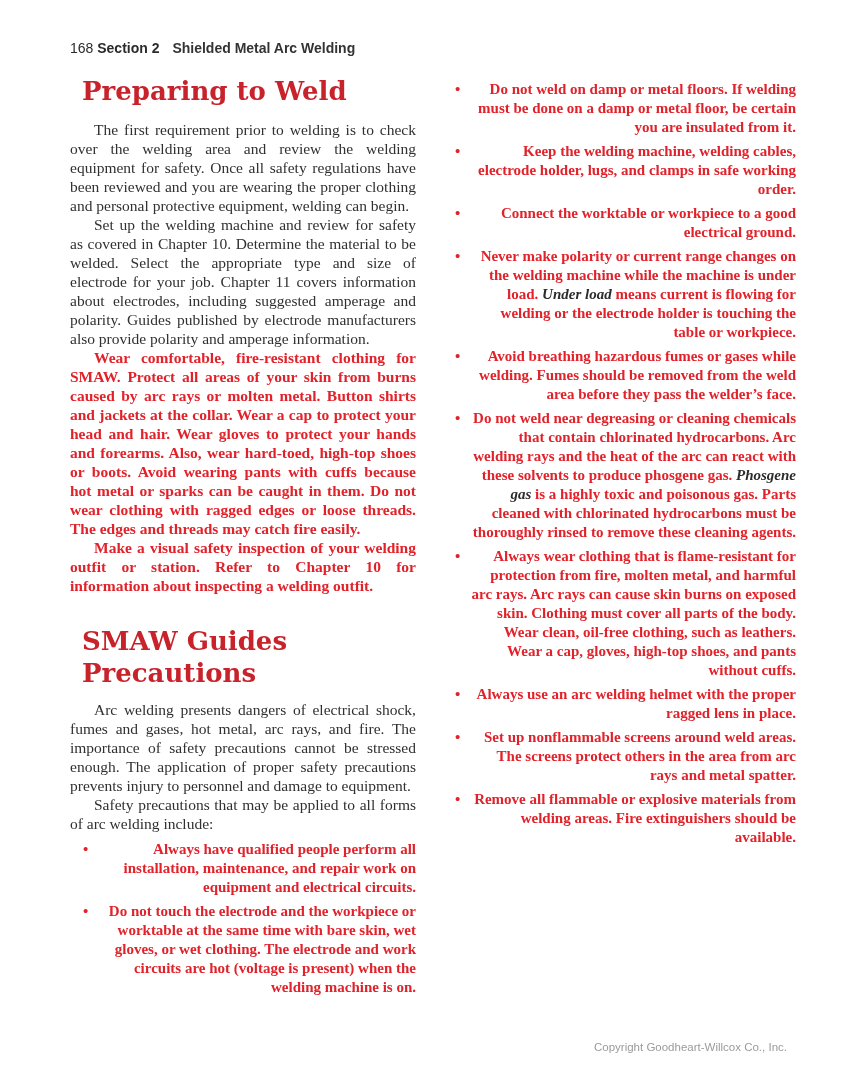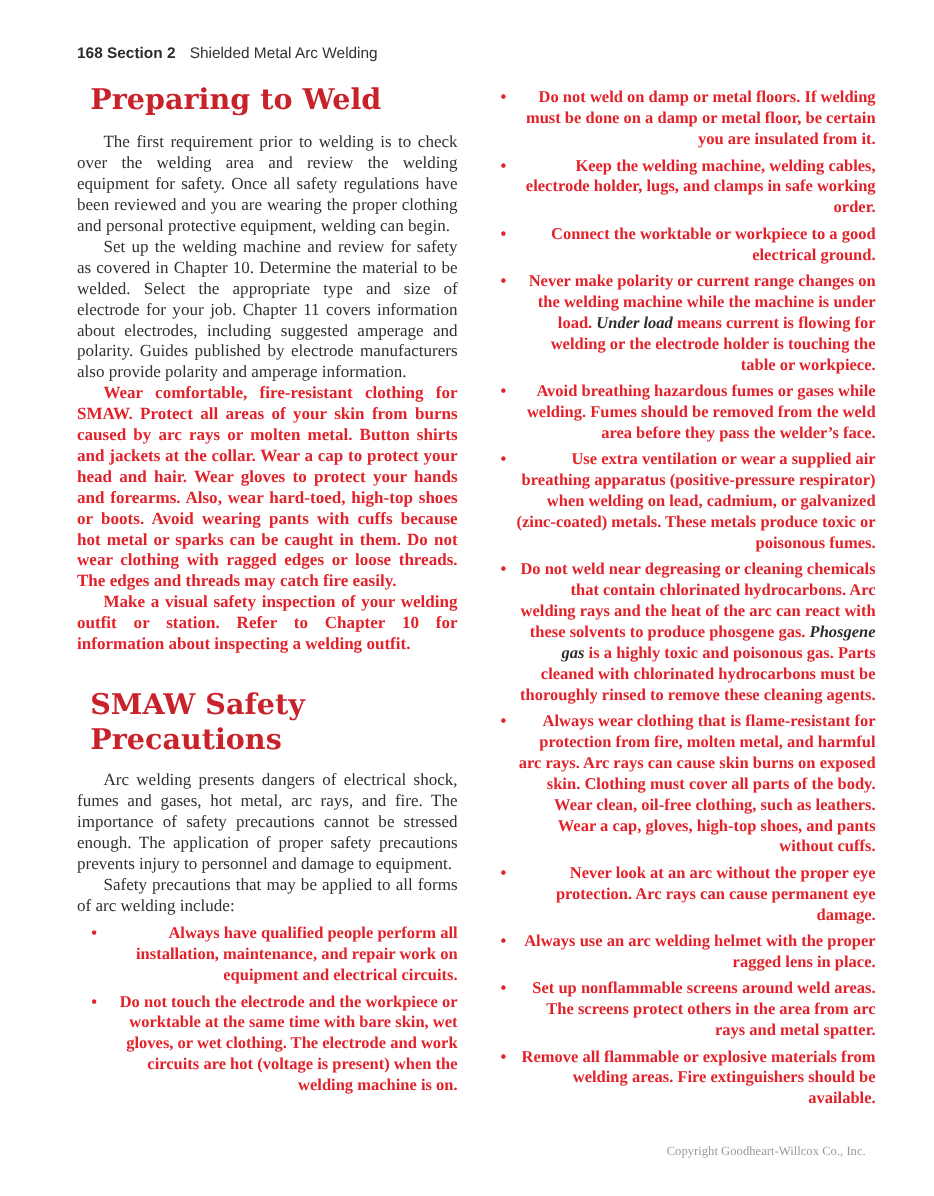--- a/index.html
+++ b/index.html
@@ -16,23 +16,23 @@
     font-family: "Liberation Serif", serif;
     position: relative;
     overflow: hidden;
   }
   .running-head {
     position: absolute; left: 70px; top: 40px;
     font-family: "Liberation Sans", sans-serif;
     font-size: 14px; color: #2b2b2b;
     white-space: nowrap;
   }
-  .running-head .pg-num { font-weight: bold; }
+  .running-head .pg-num { font-weight: normal; }
   .running-head .sec-label { font-weight: bold; }
-  .running-head .sec-title { font-weight: normal; margin-left: 9px; color: #333; }
+  .running-head .sec-title { font-weight: bold; margin-left: 9px; color: #333; }
 
   .col { position: absolute; top: 75px; }
   .col-left  { left: 70px;  width: 346px; }
   .col-right { left: 455px; width: 341px; padding-top: 5px; }
 
   h1.book-heading {
     font-family: "DejaVu Serif", serif;
     font-weight: bold;
     font-size: 26px;
     line-height: 32px;
@@ -81,59 +81,57 @@
   .r-term {
     color: #2c2c2c;
     font-style: italic;
     font-weight: bold;
   }
 
   .footer {
     position: absolute;
     top: 1041px;
     right: 62px;
-    font-family: Liberation Serif, serif;
+    font-family: Liberation Sans, sans-serif;
     font-size: 11.5px;
     color: var(--footer-gray);
   }
 </style>
 </head>
 <body>
 
 <div class="running-head">
   <span class="pg-num">168</span>
   <span class="sec-label">Section 2</span>
   <span class="sec-title">Shielded Metal Arc Welding</span>
 </div>
 
 <div class="col col-left">
   <h1 class="book-heading">Preparing to Weld</h1>
   <p class="para">The first requirement prior to welding is to check over the welding area and review the welding equipment for safety. Once all safety regulations have been reviewed and you are wearing the proper clothing and personal protective equipment, welding can begin.</p>
   <p class="para">Set up the welding machine and review for safety as covered in Chapter 10. Determine the material to be welded. Select the appropriate type and size of electrode for your job. Chapter 11 covers information about electrodes, including suggested amperage and polarity. Guides published by electrode manufacturers also provide polarity and amperage information.</p>
   <p class="para red">Wear comfortable, fire-resistant clothing for SMAW. Protect all areas of your skin from burns caused by arc rays or molten metal. Button shirts and jackets at the collar. Wear a cap to protect your head and hair. Wear gloves to protect your hands and forearms. Also, wear hard-toed, high-top shoes or boots. Avoid wearing pants with cuffs because hot metal or sparks can be caught in them. Do not wear clothing with ragged edges or loose threads. The edges and threads may catch fire easily.</p>
   <p class="para red">Make a visual safety inspection of your welding outfit or station. Refer to Chapter 10 for information about inspecting a welding outfit.</p>
-  <h1 class="book-heading second">SMAW Safety Precautions</h1>
+  <h1 class="book-heading second">SMAW Guides Precautions</h1>
   <p class="para">Arc welding presents dangers of electrical shock, fumes and gases, hot metal, arc rays, and fire. The importance of safety precautions cannot be stressed enough. The application of proper safety precautions prevents injury to personnel and damage to equipment.</p>
   <p class="para">Safety precautions that may be applied to all forms of arc welding include:</p>
   <ul class="bullet-list">
       <li><span class="r-red">Always have qualified people perform all installation, maintenance, and repair work on equipment and electrical circuits.</span></li>
       <li><span class="r-red">Do not touch the electrode and the workpiece or worktable at the same time with bare skin, wet gloves, or wet clothing. The electrode and work circuits are hot (voltage is present) when the welding machine is on.</span></li>
     </ul>
 </div>
 
 <div class="col col-right">
   <ul class="bullet-list">
       <li><span class="r-red">Do not weld on damp or metal floors. If welding must be done on a damp or metal floor, be certain you are insulated from it.</span></li>
       <li><span class="r-red">Keep the welding machine, welding cables, electrode holder, lugs, and clamps in safe working order.</span></li>
       <li><span class="r-red">Connect the worktable or workpiece to a good electrical ground.</span></li>
       <li><span class="r-red">Never make polarity or current range changes on the welding machine while the machine is under load. </span><span class="r-term">Under load</span><span class="r-red"> means current is flowing for welding or the electrode holder is touching the table or workpiece.</span></li>
       <li><span class="r-red">Avoid breathing hazardous fumes or gases while welding. Fumes should be removed from the weld area before they pass the welder’s face.</span></li>
-      <li><span class="r-red">Use extra ventilation or wear a supplied air breathing apparatus (positive-pressure respirator) when welding on lead, cadmium, or galvanized (zinc-coated) metals. These metals produce toxic or poisonous fumes.</span></li>
       <li><span class="r-red">Do not weld near degreasing or cleaning chemicals that contain chlorinated hydrocarbons. Arc welding rays and the heat of the arc can react with these solvents to produce phosgene gas. </span><span class="r-term">Phosgene gas</span><span class="r-red"> is a highly toxic and poisonous gas. Parts cleaned with chlorinated hydrocarbons must be thoroughly rinsed to remove these cleaning agents.</span></li>
       <li><span class="r-red">Always wear clothing that is flame-resistant for protection from fire, molten metal, and harmful arc rays. Arc rays can cause skin burns on exposed skin. Clothing must cover all parts of the body. Wear clean, oil-free clothing, such as leathers. Wear a cap, gloves, high-top shoes, and pants without cuffs.</span></li>
-      <li><span class="r-red">Never look at an arc without the proper eye protection. Arc rays can cause permanent eye damage.</span></li>
       <li><span class="r-red">Always use an arc welding helmet with the proper ragged lens in place.</span></li>
       <li><span class="r-red">Set up nonflammable screens around weld areas. The screens protect others in the area from arc rays and metal spatter.</span></li>
       <li><span class="r-red">Remove all flammable or explosive materials from welding areas. Fire extinguishers should be available.</span></li>
     </ul>
 </div>
 
 <div class="footer">Copyright Goodheart-Willcox Co., Inc.</div>
 
 </body></html>

